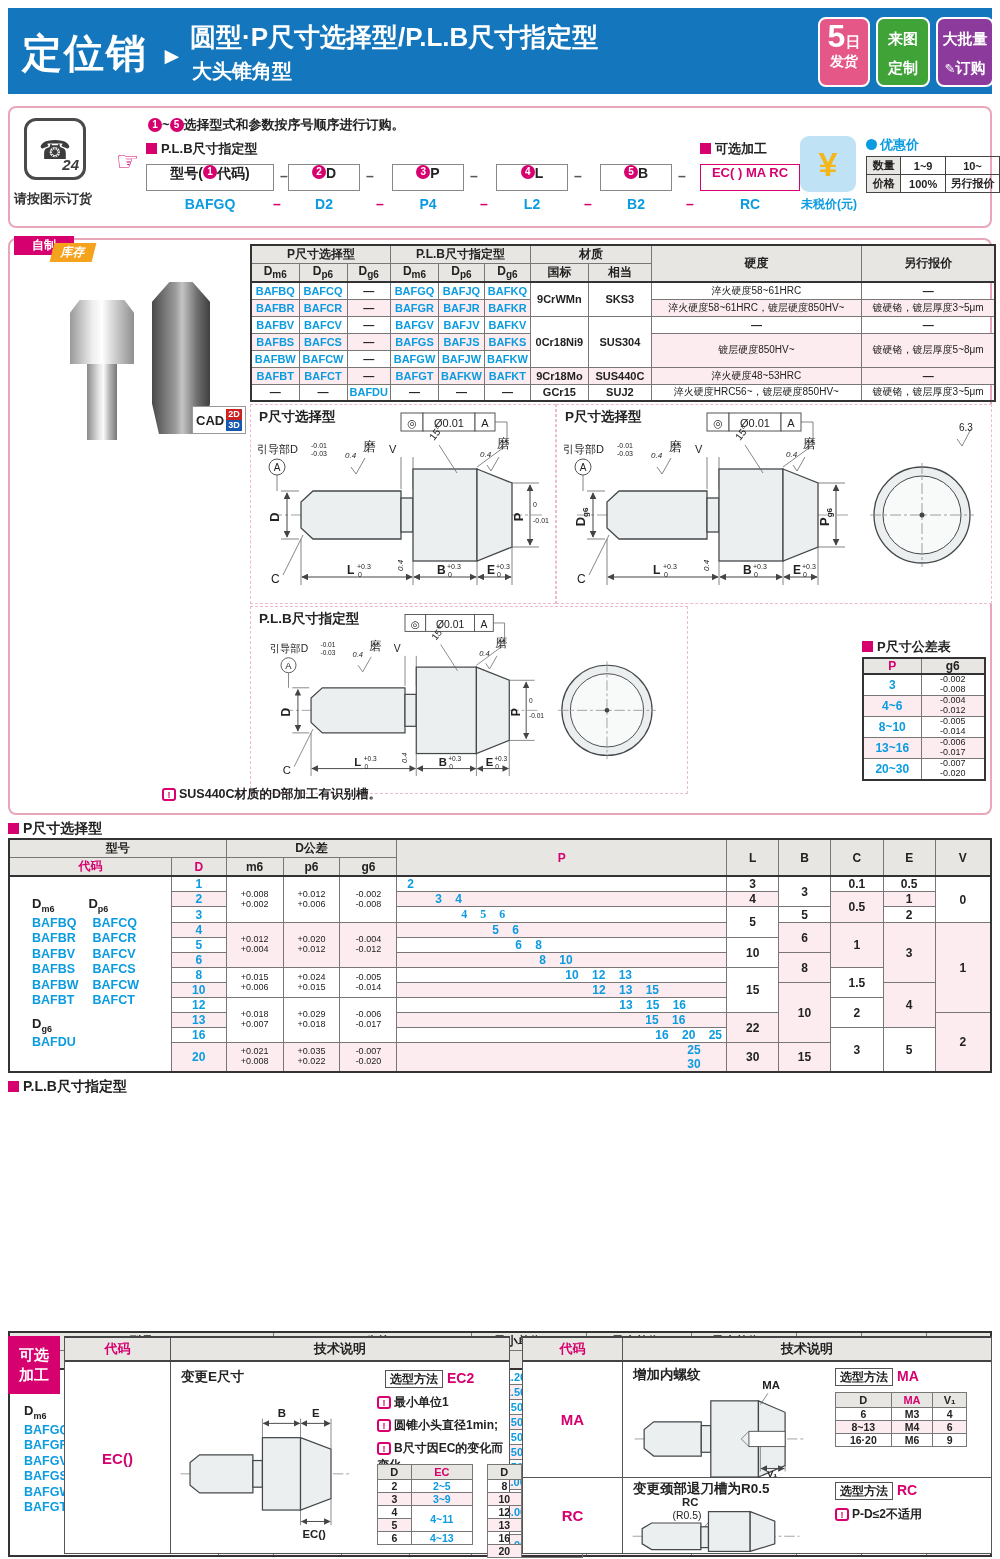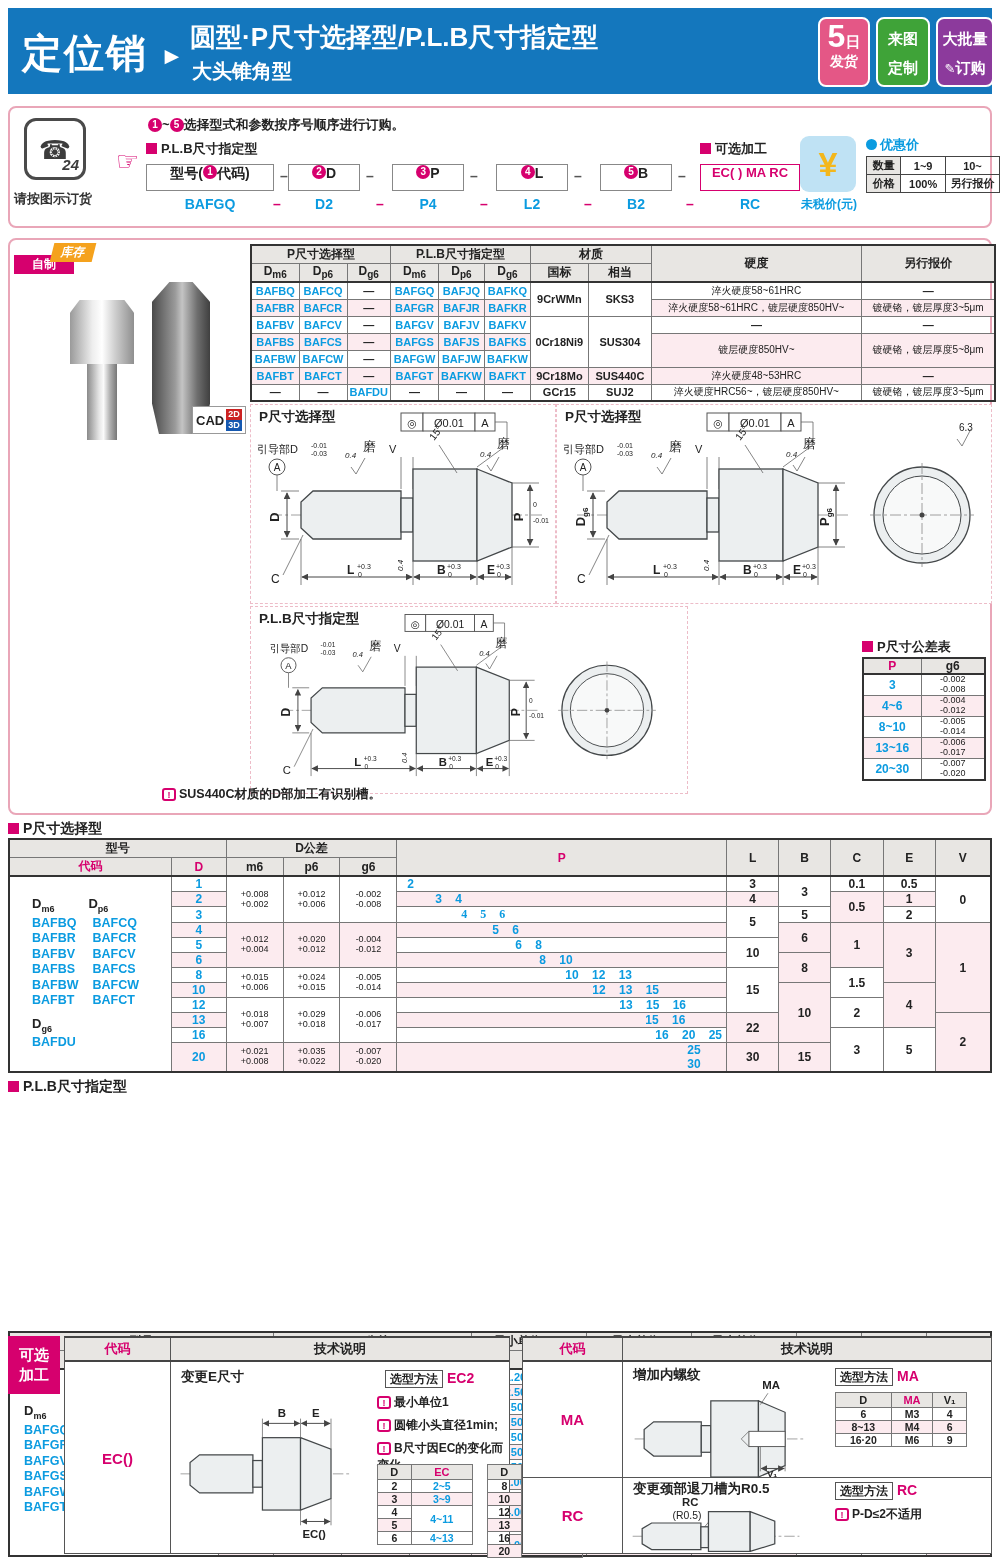--- a/index.html
+++ b/index.html
@@ -48,21 +48,21 @@
 .ptitle{left:866px;top:136px;font-size:13px;font-weight:bold;color:var(--blue)}
 .pdot{display:inline-block;width:11px;height:11px;border-radius:50%;background:var(--blue);margin-right:3px;vertical-align:-1px}
 table{border-collapse:collapse}
 .price{left:866px;top:156px}
 .price td{border:1px solid #444;font-size:11px;font-weight:bold;height:18px;text-align:center;padding:0 3px}
 .price td.hd{background:var(--cellhdr)}
 
 
 .mbx{left:8px;top:238px;width:984px;height:577px;border:2px solid var(--pink);border-radius:8px;background:#fff}
 .bdg{position:absolute;height:19px;color:#fff;font-size:12px;font-weight:bold;line-height:19px;text-align:center}
-.bdg.self{left:14px;top:255px;width:60px;background:var(--mag)}
+.bdg.self{left:14px;top:236px;width:60px;background:var(--mag)}
 .bdg.stock{left:52px;top:243px;width:42px;background:#f5a21d;transform:skewX(-14deg)}
 .pin1h{left:70px;top:300px;width:64px;height:64px;background:linear-gradient(90deg,#9a9a9a,#eee 35%,#fff 50%,#cfcfcf 70%,#8f8f8f);clip-path:polygon(15% 0,85% 0,100% 20%,100% 100%,0 100%,0 20%)}
 .pin1s{left:87px;top:364px;width:30px;height:76px;background:linear-gradient(90deg,#8a8a8a,#e5e5e5 40%,#fafafa 55%,#b5b5b5 75%,#777)}
 .pin2{left:152px;top:282px;width:58px;height:152px;background:linear-gradient(90deg,#4a4a4a,#9a9a9a 40%,#c4c4c4 52%,#6e6e6e 78%,#3f3f3f);clip-path:polygon(30% 0,70% 0,100% 13%,100% 80%,88% 100%,12% 100%,0 80%,0 13%)}
 .cad{left:192px;top:406px;border:1px solid #999;background:#fff;padding:2px 3px;display:flex;align-items:center;gap:2px}
 .cad .c{font-size:13px;font-weight:bold}
 .cad .v{display:block;font-size:9px;font-weight:bold;color:#fff;padding:0 2px;line-height:11px}
 .cad .v2{background:#cc2222}.cad .v3{background:#1558b0}
 
 

